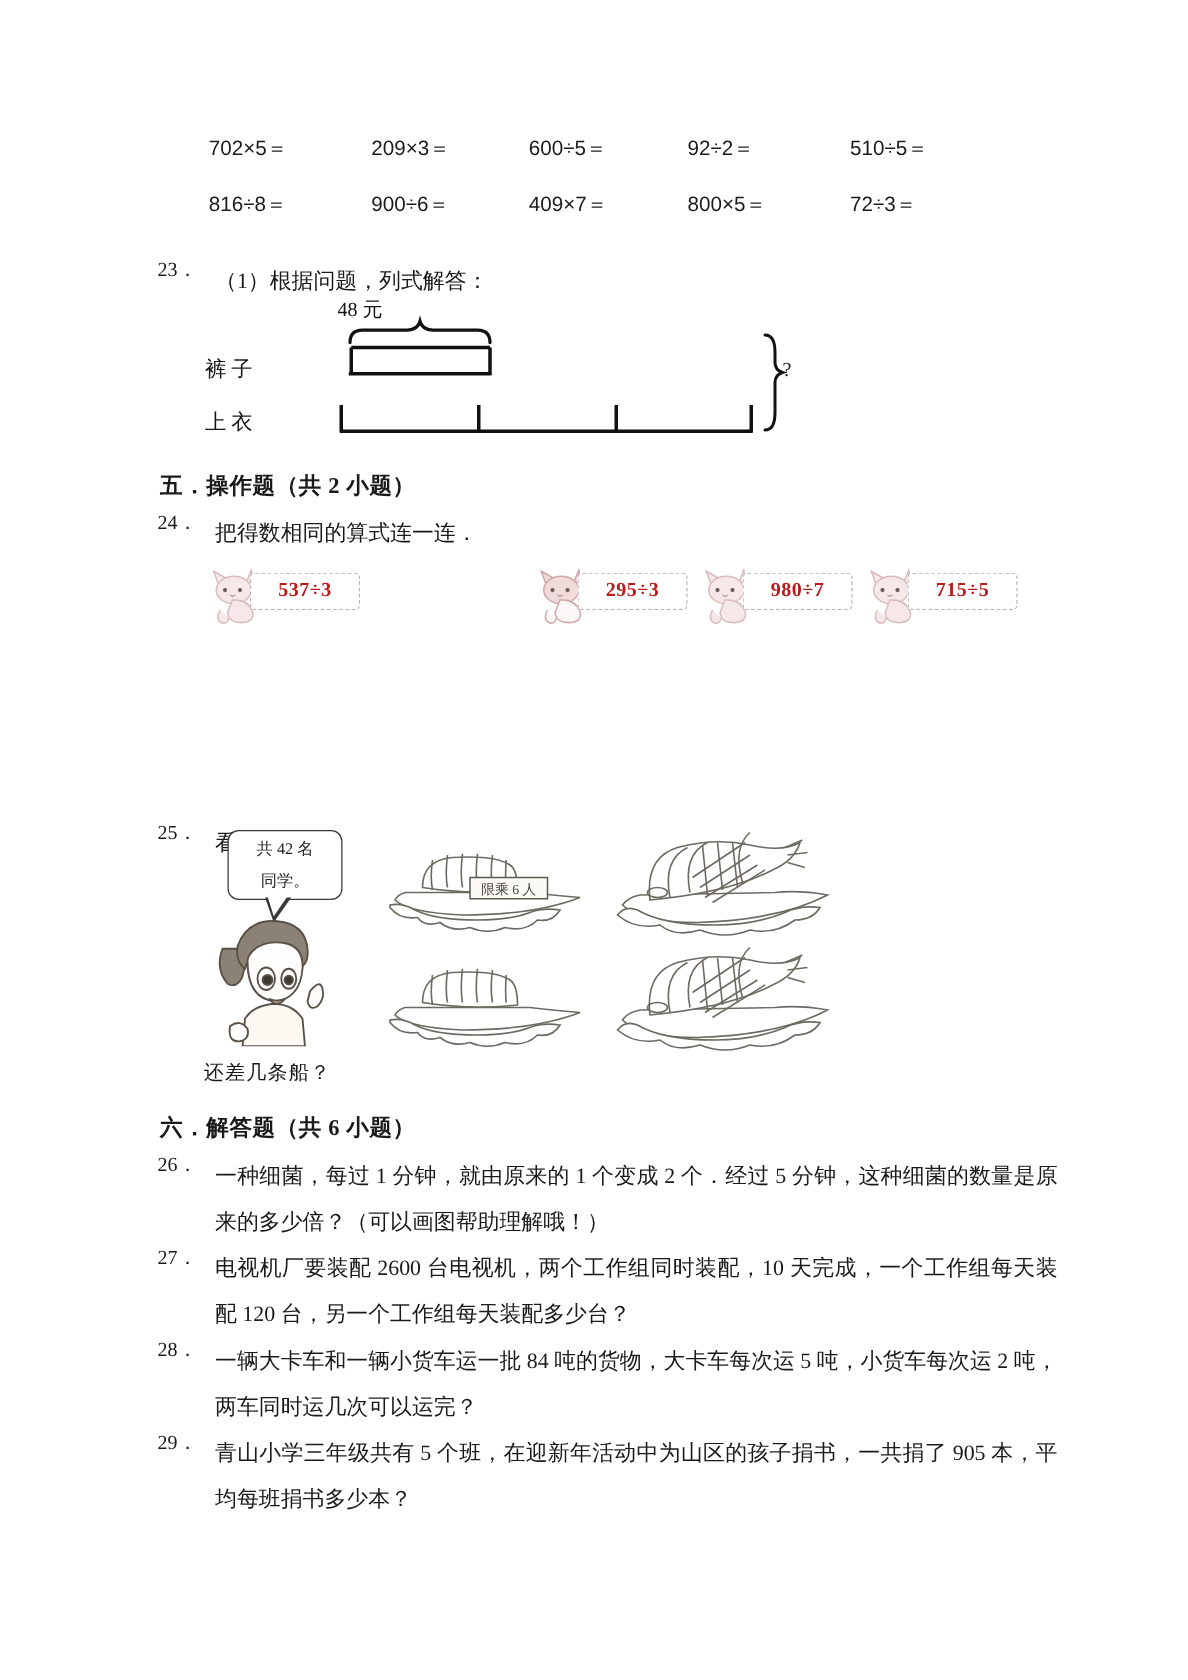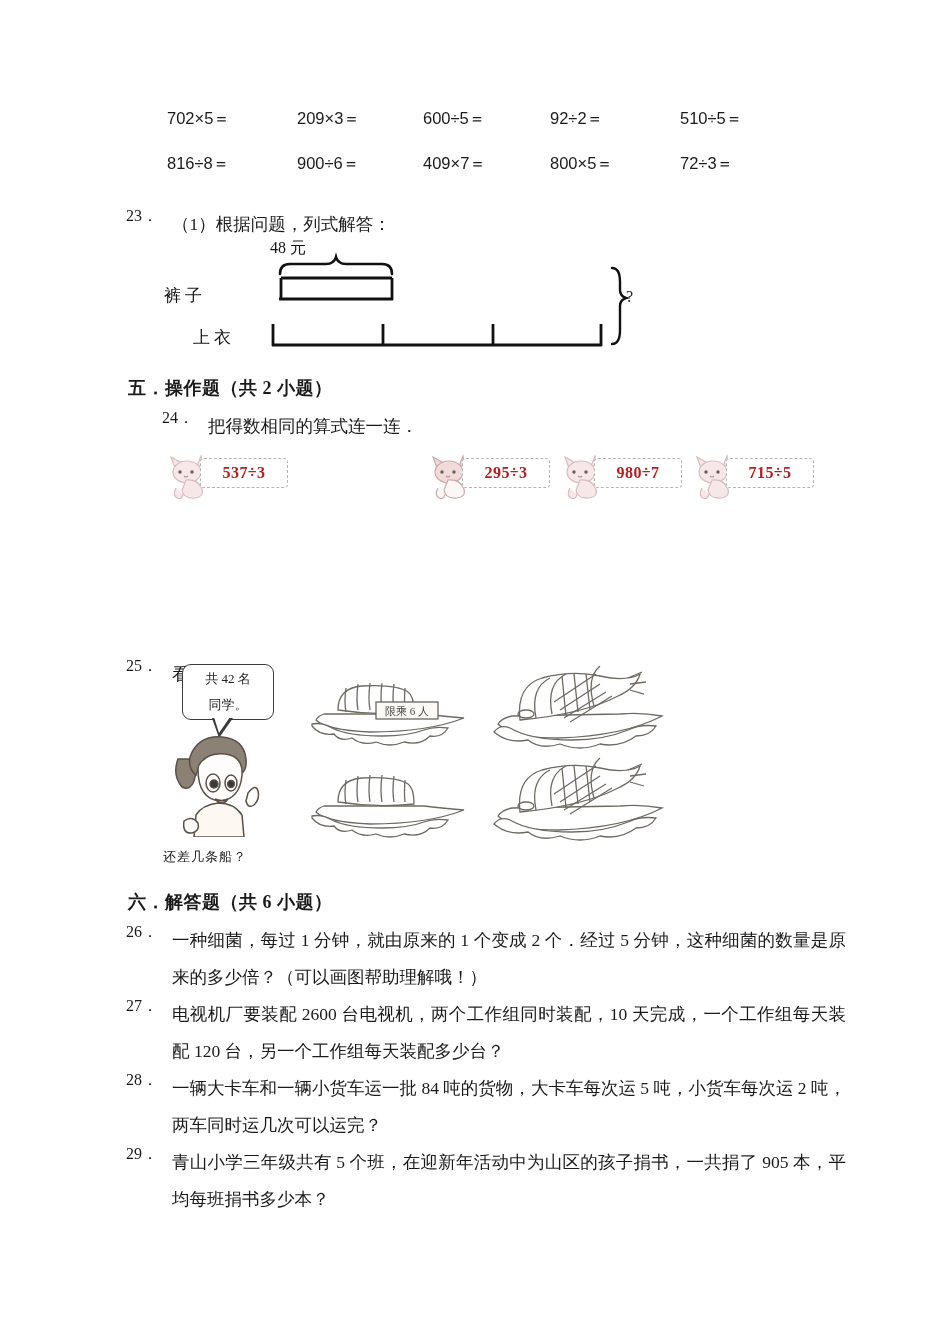--- a/index.html
+++ b/index.html
@@ -199,21 +199,21 @@
     border-right: 11px solid transparent;
     border-top: 16px solid #fff;
   }
   .girl { position: absolute; left: 0; top: 55px; width: 120px; height: 120px; }
   .boat { position: absolute; width: 165px; height: 82px; }
 
   .q25-caption {
     position: absolute;
     left: 163px;
     top: 848px;
-    font-size: 13px;
+    font-size: 16px;
     letter-spacing: 1px;
   }
 </style>
 </head>
 <body>
 
 <div class="page">
 
   <div class="calc-block">
     <div class="calc-row">
@@ -232,21 +232,21 @@
     </div>
   </div>
 
   <div class="qline" style="top:206px;">
     <span class="qnum">23．</span>
     <div class="qbody">（1）根据问题，列式解答：</div>
   </div>
 
   <div class="bar-diagram">
     <span class="bd-label" style="left:4px; top:46px;">裤子</span>
-    <span class="bd-label" style="left:4px; top:88px;margin-left:29px;">上衣</span>
+    <span class="bd-label" style="left:4px; top:88px;">上衣</span>
     <span class="bd-money" style="left:110px; top:0px;">48 元</span>
     <span class="bd-q" style="left:466px; top:50px;">?</span>
 
     <svg width="560" height="126" style="position:absolute; left:0; top:0;">
 
       <path d="M120,36 Q120,26 130,26 L166,26 Q174,26 176,19 Q178,26 186,26 L222,26 Q232,26 232,36" fill="none" stroke="#111" stroke-width="2.6" stroke-linecap="round"></path>
 
       <line x1="121" y1="40" x2="121" y2="62" stroke="#111" stroke-width="2.8"></line>
       <line x1="121" y1="40" x2="232" y2="40" stroke="#111" stroke-width="2.8"></line>
       <line x1="232" y1="40" x2="232" y2="62" stroke="#111" stroke-width="2.8"></line>
@@ -257,21 +257,21 @@
       <line x1="223" y1="86" x2="223" y2="107" stroke="#111" stroke-width="2.8"></line>
       <line x1="333" y1="86" x2="333" y2="107" stroke="#111" stroke-width="2.8"></line>
       <line x1="441" y1="86" x2="441" y2="108" stroke="#111" stroke-width="2.8"></line>
 
       <path d="M452,30 Q460,30 460,44 L460,52 Q460,58 466,60 Q460,62 460,68 L460,92 Q460,106 452,106" fill="none" stroke="#111" stroke-width="2.4" stroke-linecap="round"></path>
     </svg>
   </div>
 
   <div class="section-head" style="position:absolute; left:128px; top:376px;">五．操作题（共 2 小题）</div>
 
-  <div class="qline" style="top:408px;margin-left:36px;">
+  <div class="qline" style="top:408px;">
     <span class="qnum">24．</span>
     <div class="qbody">把得数相同的算式连一连．</div>
   </div>
 
   <div class="match-row" style="top:450px;">
     <div class="match-item" style="left:14px;">
       <svg class="fox-ico" viewBox="0 0 46 50">
         <g fill="#f6e8e8" stroke="#d8bcbc" stroke-width="1.2">
           <path d="M9,16 L5,5 L14,10 Z"></path>
             <path d="M31,14 L35,4 L37,14 Z"></path>

